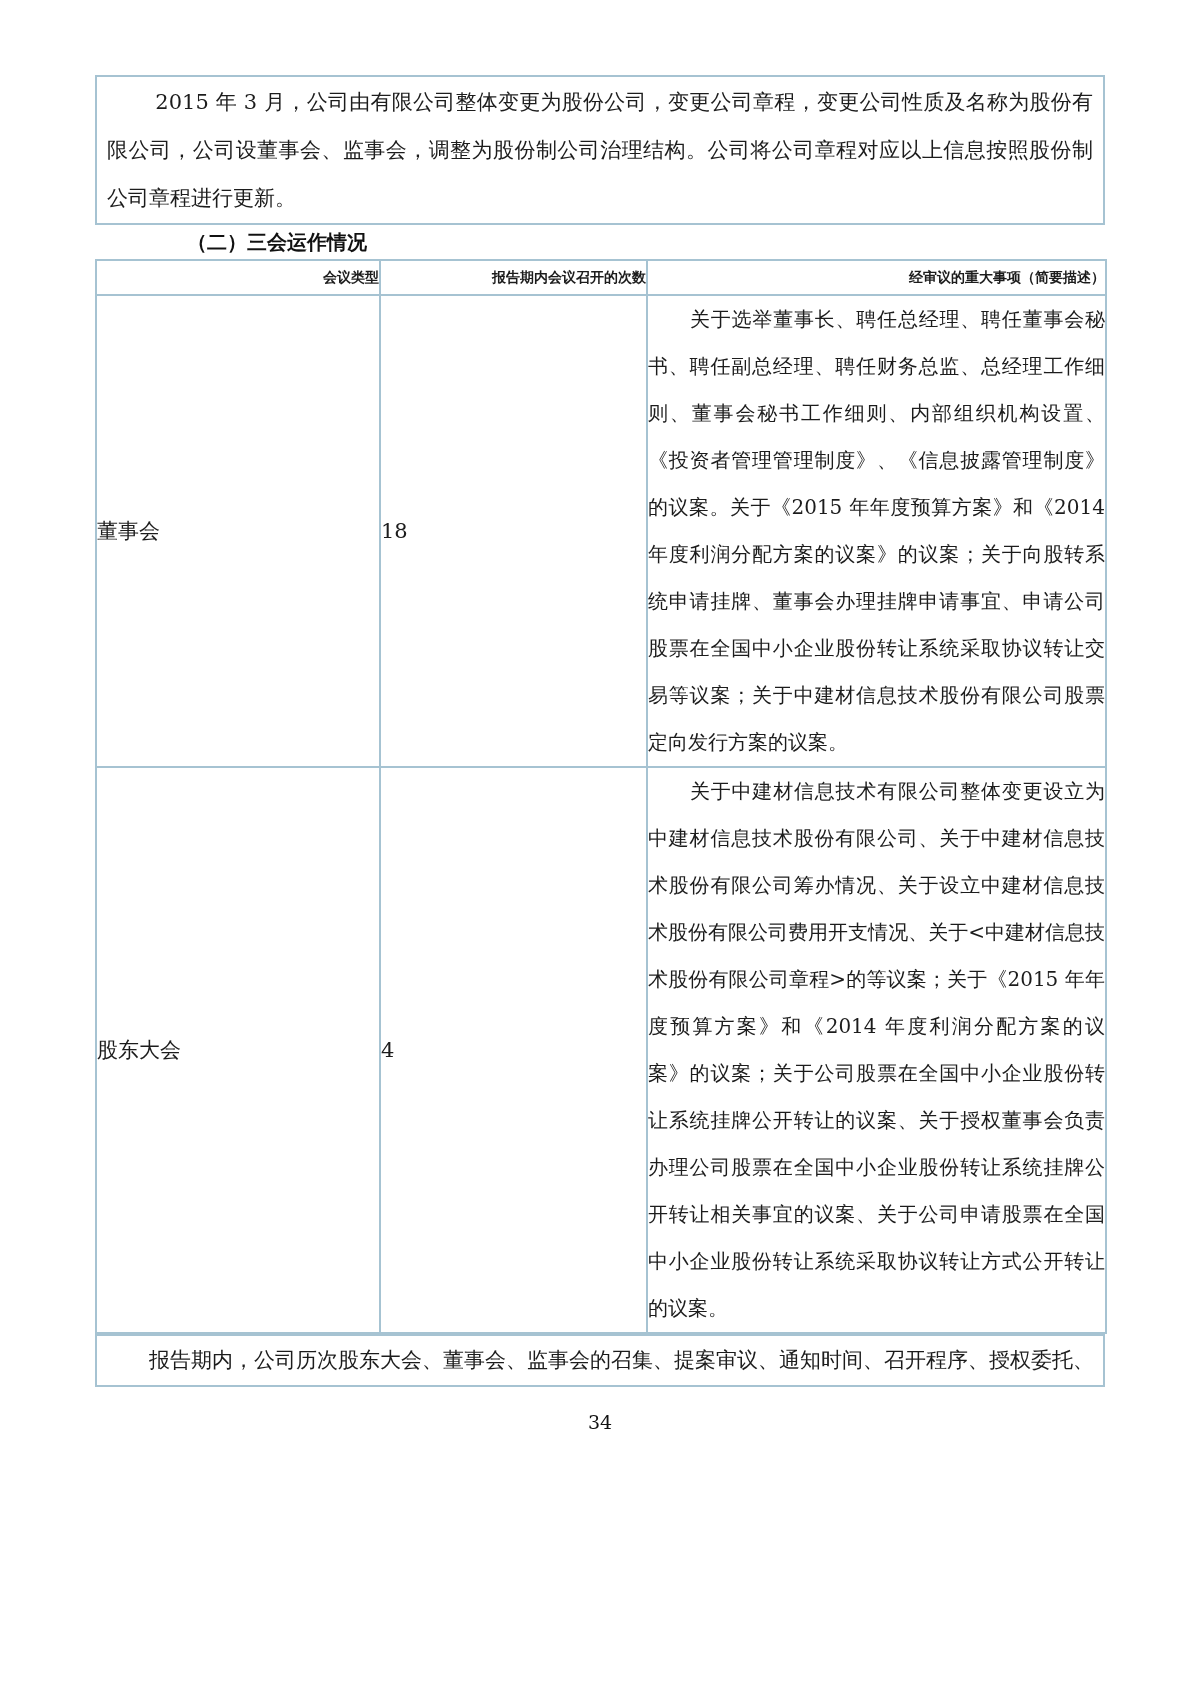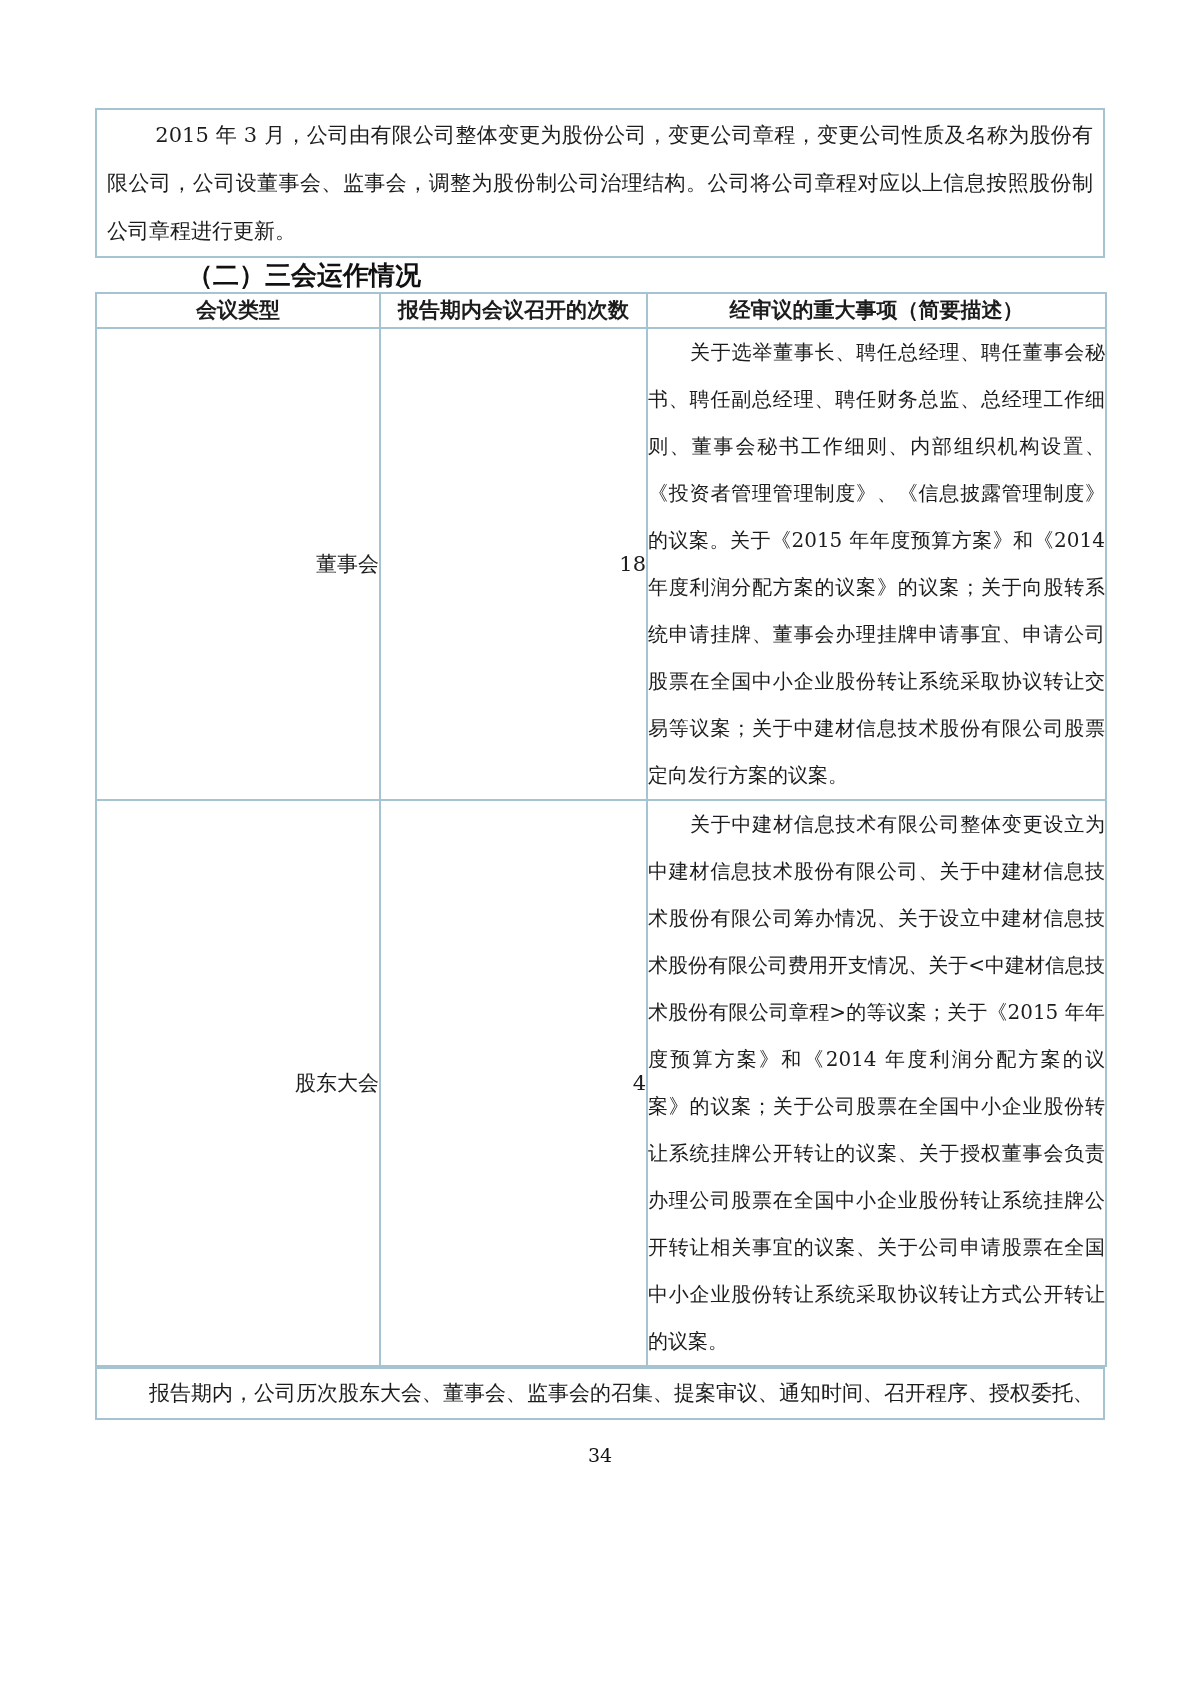--- a/index.html
+++ b/index.html
@@ -10,39 +10,39 @@
   body{
     width:1200px;height:1697px;
     background:#ffffff;
     color:var(--ink);
     font-family:"DejaVu Serif","Liberation Serif",serif;
     -webkit-font-smoothing:antialiased;
   }
   .page{
     width:1010px;
     margin:0 auto;
-    padding-top:108px;
+    padding-top:75px;
   }
   
   .intro-box{
     border:2px solid var(--border);
     padding:1px 10px;
   }
   .intro-box p{
     margin:0;
     font-size:21px;
     line-height:48px;
     text-align:justify;
     text-indent:2.3em;
   }
   
   .hd{
     font-family:"DejaVu Sans","Liberation Sans",sans-serif;
     font-weight:700;
-    font-size:26px;
+    font-size:20px;
     color:#111;
     margin:0;
     line-height:28px;
   }
   .hd.section{padding-left:92px;margin-top:3px;}
   .hd.sub{padding-left:68px;margin-top:1px;}
   .hd.sub2{padding-left:70px;margin-top:6px;margin-bottom:5px;}
   
   table.meetings{
     width:1010px;
@@ -52,27 +52,27 @@
   }
   table.meetings th,
   table.meetings td{
     border:2px solid var(--border);
     padding:0;
     vertical-align:middle;
   }
   table.meetings th{
     font-family:"DejaVu Sans","Liberation Sans",sans-serif;
     font-weight:700;
-    font-size:21px;
+    font-size:14px;
     height:33px;
-    text-align:center;
+    text-align:right;
     line-height:33px;
   }
   td.c-type,td.c-count{
-    text-align:right;
+    text-align:left;
     font-size:21px;
   }
   td.c-matters{
     padding:0 12px;
   }
   td.c-matters p{
     margin:0;
     font-size:20px;
     line-height:47px;
     text-align:justify;

